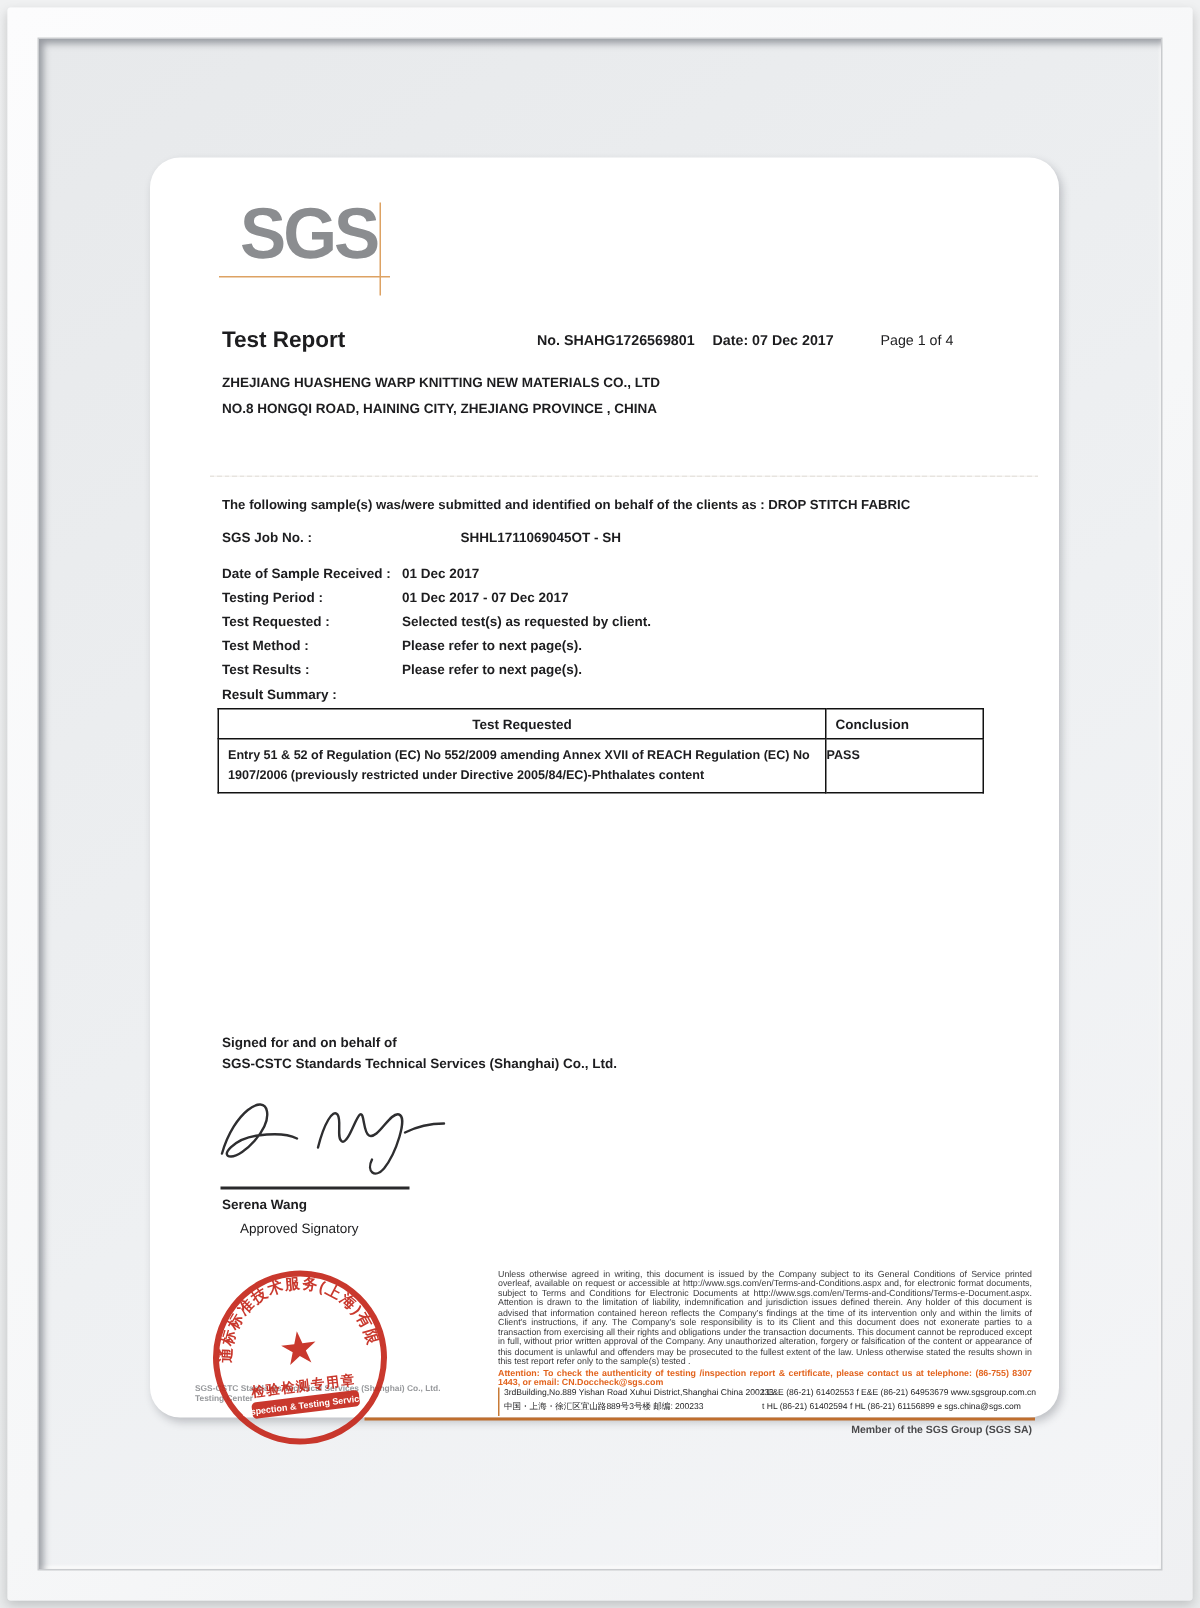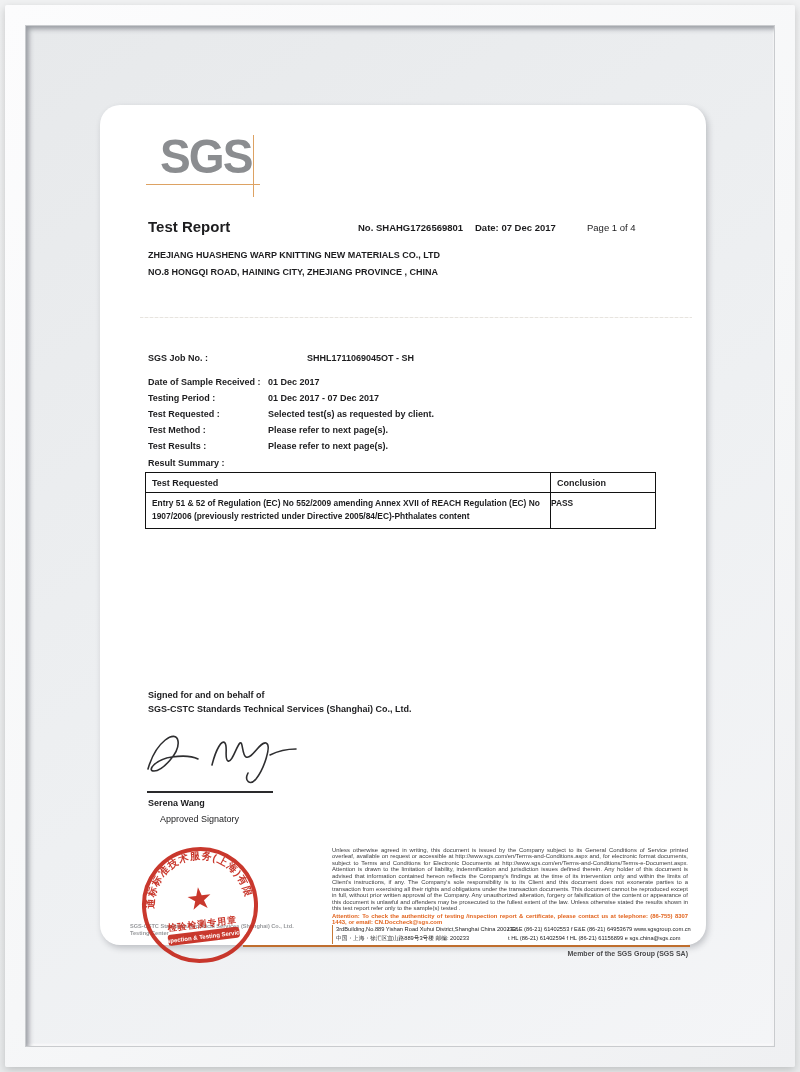--- a/index.html
+++ b/index.html
@@ -59,21 +59,21 @@
   .flabel { display:inline-block; }
   .fvalue { position:absolute; left:120px; top:0; }
   .frow.job .fvalue { left:159px; }
 
   .result-summary { left:48px; top:353px; font-size:9px; font-weight:600; }
 
   
   table.result { position:absolute; left:45px; top:367px; width:510px;
                  border-collapse:collapse; table-layout:fixed; }
   table.result th, table.result td { border:1.6px solid #121212; font-size:8.4px; font-weight:600; }
-  table.result th { text-align:left; padding:4px 6px; font-size:9px; font-weight:700; }
+  table.result th { text-align:center; padding:4px 6px; font-size:9px; font-weight:700; }
   table.result th.conc, table.result td.conc { text-align:left; vertical-align:top; padding-top:5px; }
   table.result td.test { padding:4px 6px 5px 6px; line-height:1.55; }
   table.result col.c1 { width:405px; } table.result col.c2 { width:105px; }
 
   .signed1 { left:48px; top:585px; font-size:9px; font-weight:600; }
   .signed2 { left:48px; top:599px; font-size:9px; font-weight:600; }
 
   .sig-svg { left:42px; top:616px; }
   .sig-line { left:47px; top:686px; width:126px; height:2px; background:#2a2a2c; }
   .sig-name  { left:48px; top:693px; font-size:9px; font-weight:700; }
@@ -115,20 +115,21 @@
     <div class="abs title">Test Report</div>
     <div class="abs report-no">No. SHAHG1726569801</div>
     <div class="abs report-date">Date: 07 Dec 2017</div>
     <div class="abs report-page">Page 1 of 4</div>
 
     <div class="abs client-name">ZHEJIANG HUASHENG WARP KNITTING NEW MATERIALS CO., LTD</div>
     <div class="abs client-address">NO.8 HONGQI ROAD, HAINING CITY, ZHEJIANG PROVINCE , CHINA</div>
 
     <div class="abs faint-rule"></div>
 
+    <div class="abs sample-intro">The following sample(s) was/were submitted and identified on behalf of the clients as : DROP STITCH FABRIC</div>
 
     <div class="frow job" style="top:248px">
       <span class="flabel">SGS Job No. :</span>
       <span class="fvalue">SHHL1711069045OT - SH</span>
     </div>
     <div class="frow" style="top:272px">
       <span class="flabel">Date of Sample Received :</span>
       <span class="fvalue">01 Dec 2017</span>
     </div>
     <div class="frow" style="top:288px">

